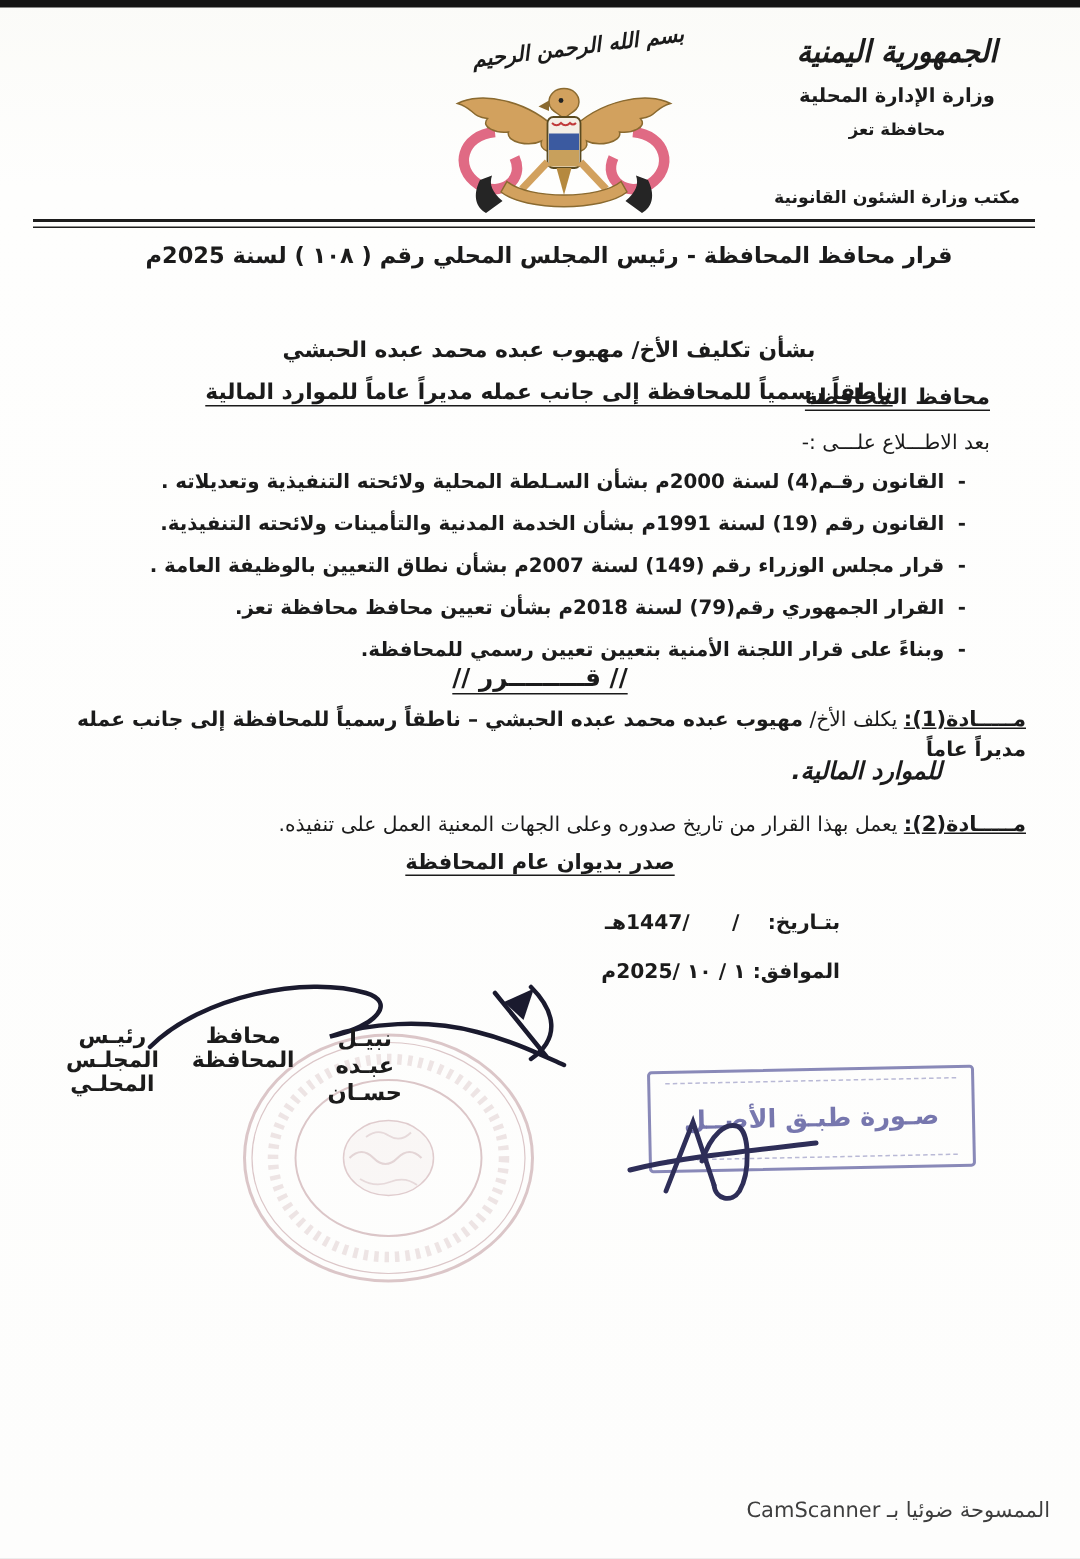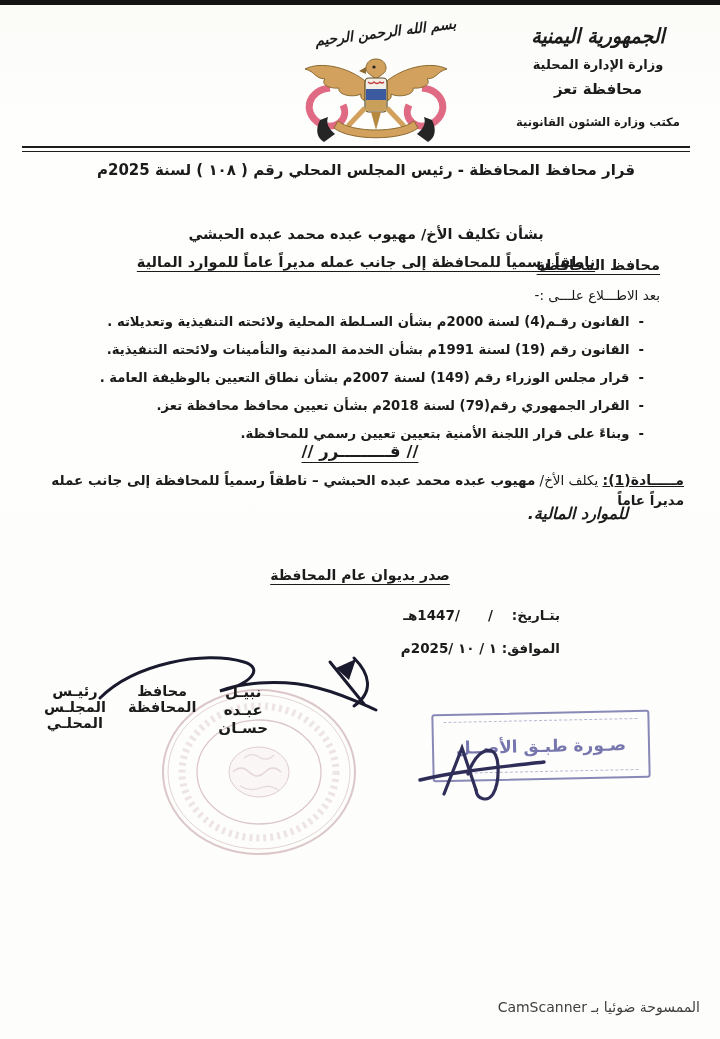--- a/index.html
+++ b/index.html
@@ -7,22 +7,22 @@
     position:relative;width:720px;height:1039px;margin:0 auto;
     background:linear-gradient(180deg,#fbfbf8 0%,#fefefd 12%,#fdfdfc 100%);
     font-family:"DejaVu Sans",sans-serif;color:#1b1b1b;direction:rtl;overflow:hidden;
   }
   .scan-bar{position:absolute;top:0;left:0;width:100%;height:5px;background:#141414;}
 
   
   .hdr-right{position:absolute;top:24px;right:10px;width:224px;text-align:center;}
   .hdr-republic{font-size:19px;font-weight:bold;font-style:italic;transform:scaleY(1.08);}
   .hdr-ministry{font-size:13px;font-weight:bold;margin-top:11px;}
-  .hdr-gov{font-size:15px;font-weight:bold;margin-top:8px;}
-  .hdr-office{font-size:11.5px;font-weight:bold;margin-top:17px;}
+  .hdr-gov{font-size:11px;font-weight:bold;margin-top:8px;}
+  .hdr-office{font-size:11.5px;font-weight:bold;margin-top:31px;}
   .basmala{position:absolute;top:24px;left:298px;width:175px;text-align:center;
     font-size:14px;font-weight:bold;font-style:italic;transform:rotate(-7deg);}
   .emblem{position:absolute;top:48px;left:290px;width:172px;height:97px;}
 
   .rule{position:absolute;top:146px;left:22px;right:30px;height:3px;
     border-top:2.5px solid #1d1d1d;border-bottom:1px solid #1d1d1d;}
 
   
   .title{position:absolute;top:161px;left:40px;right:28px;text-align:center;}
   .t1{font-size:15px;font-weight:bold;margin-bottom:12px;}
@@ -151,20 +151,23 @@
     </li>
   </ul>
 
   <div class="decree-heading">// قـــــــــرر //</div>
 
   <div class="article a1">
     <span class="art-label">مـــــادة(1):</span><span> يكلف الأخ/ </span><span class="art-bold">مهيوب عبده محمد عبده الحبشي – ناطقاً رسمياً للمحافظة إلى جانب عمله مديراً عاماً</span>
   </div>
   <div class="a1-tail">للموارد المالية.</div>
 
+  <div class="article a2">
+    <span class="art-label">مـــــادة(2):</span><span> يعمل بهذا القرار من تاريخ صدوره وعلى الجهات المعنية العمل على تنفيذه.</span>
+  </div>
 
   <div class="issued">صدر بديوان عام المحافظة</div>
 
   <div class="dates">
     <div><span>بتـاريخ:</span><span>&nbsp;&nbsp;&nbsp;&nbsp;/&nbsp;&nbsp;&nbsp;&nbsp;&nbsp;&nbsp;/1447هـ</span></div>
     <div><span>الموافق:</span><span>&nbsp;١ / ١٠ /2025م</span></div>
   </div>
 
   <svg class="sig-swoosh" viewBox="0 0 305 78" aria-hidden="true">
     <path d="M8,54 C42,20 112,6 152,18 C172,24 160,40 128,47 C152,38 192,35 226,44 C250,50 266,58 284,66" fill="none" stroke="#1a1a2e" stroke-width="3" stroke-linecap="round"></path>

